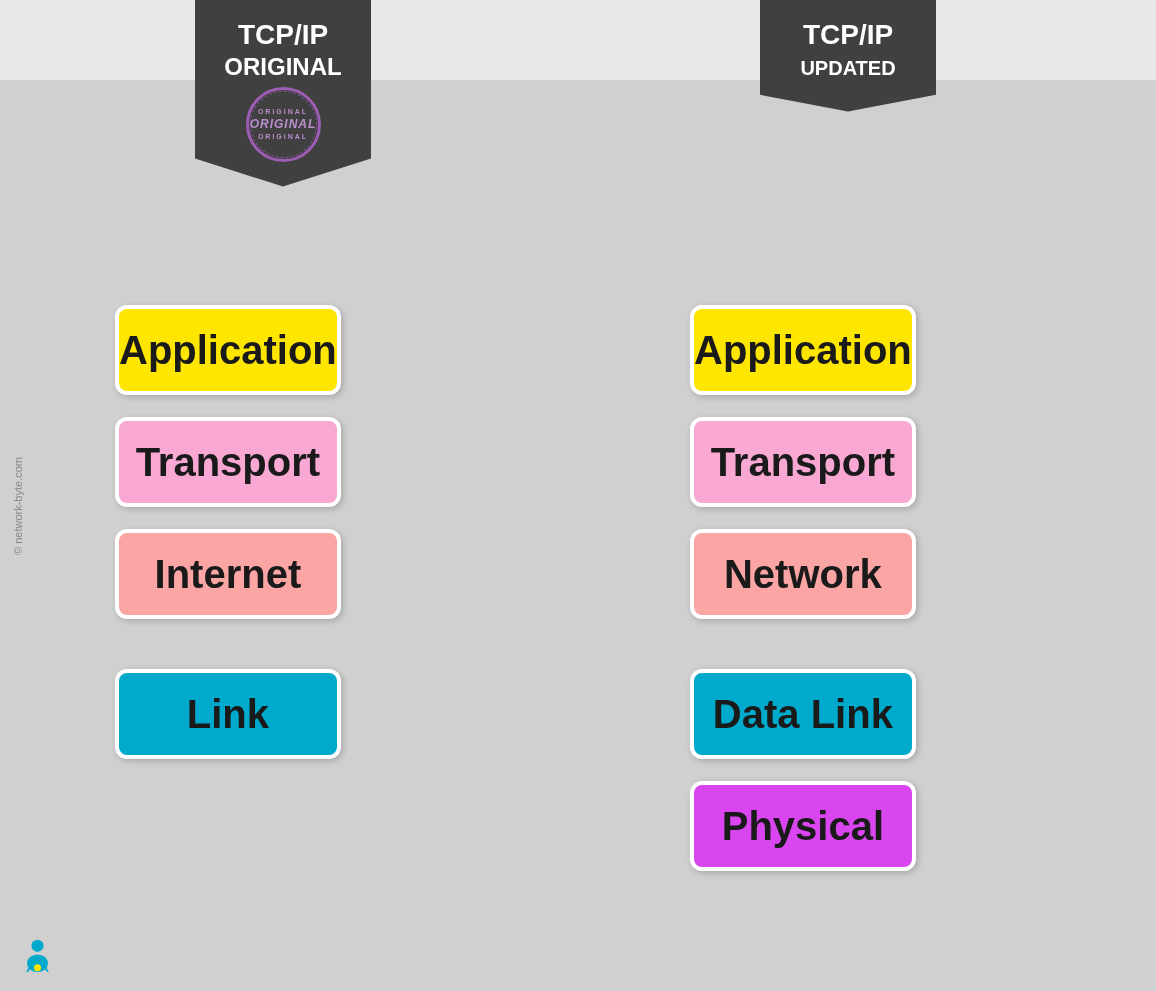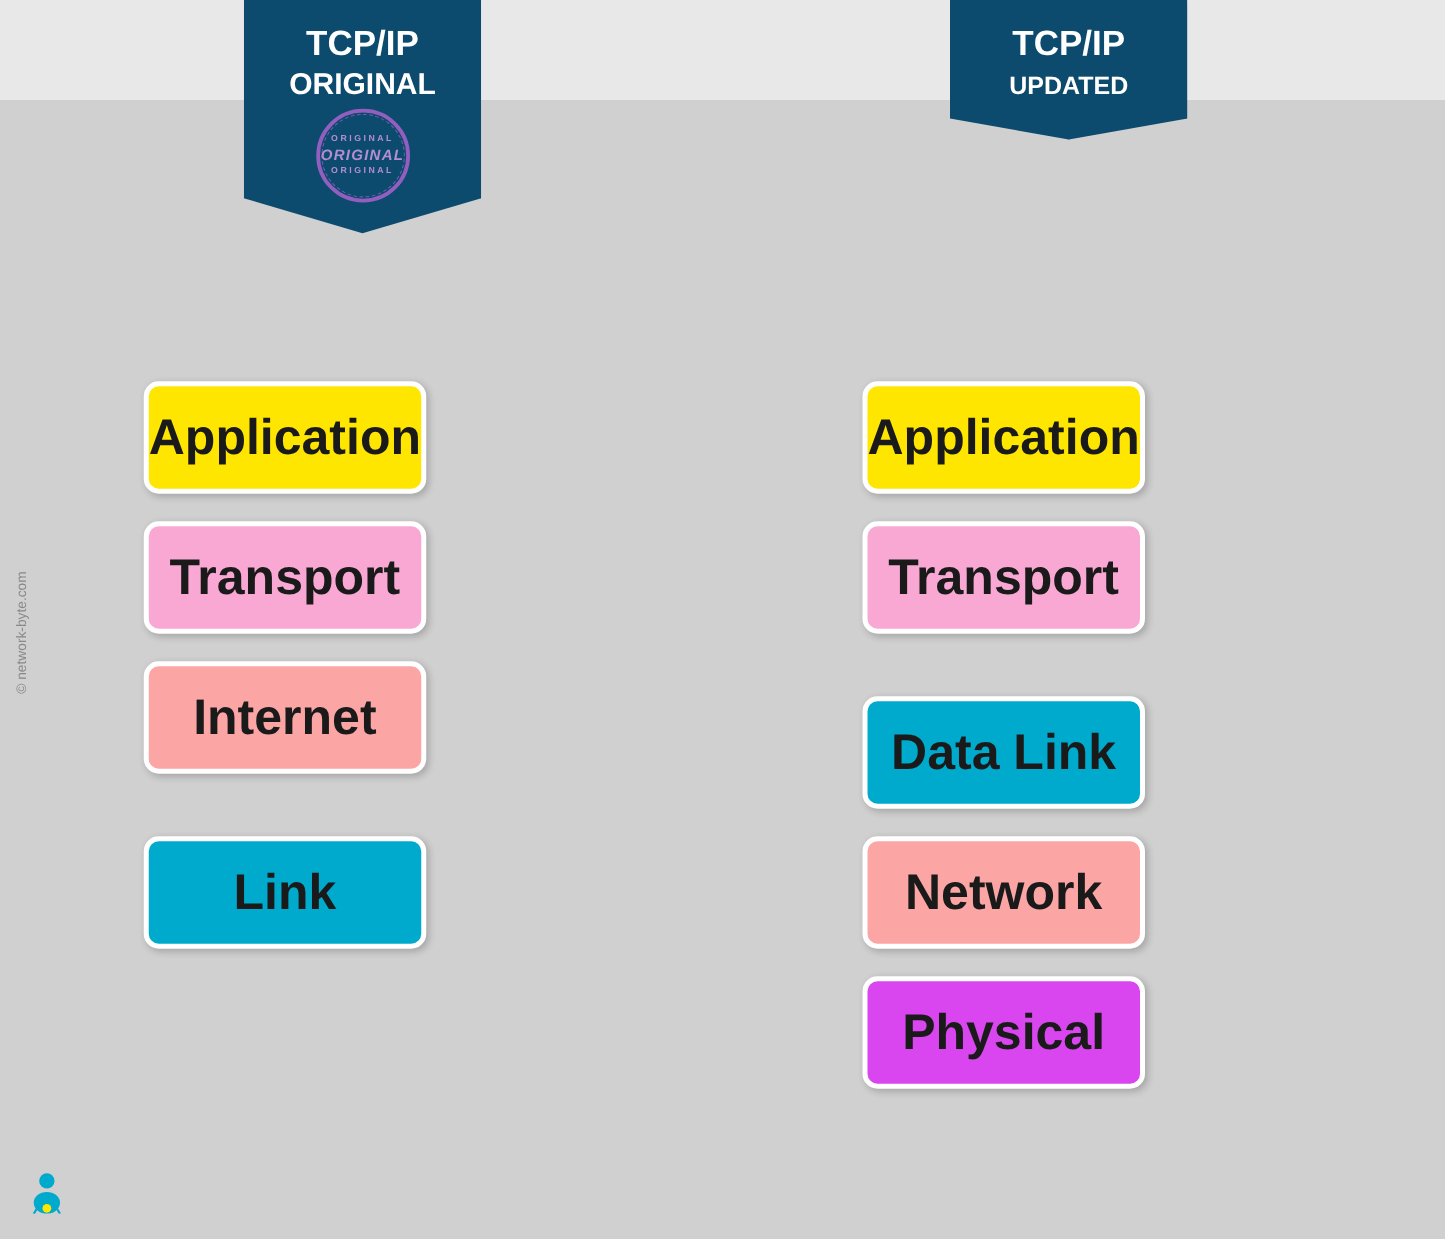--- a/index.html
+++ b/index.html
@@ -38,22 +38,22 @@
     
     .ribbon-container {
       position: absolute;
       top: 0;
       display: flex;
       flex-direction: column;
       align-items: center;
     }
 
     .ribbon {
-      width: 190px;
-      background: #0c4a6e;
+      width: 176px;
+      background: #404040;
       color: white;
       text-align: center;
       padding: 20px 15px 25px 15px;
       position: relative;
       clip-path: polygon(0 0, 100% 0, 100% 85%, 50% 100%, 0 85%);
       box-shadow: 3px 3px 8px rgba(0,0,0,0.3);
     }
 
     .ribbon-title {
       font-size: 28px;
@@ -216,25 +216,25 @@
   </div>
 </div>
 
 <div style="position:absolute; top:305px; left:690px; display:flex; flex-direction:column; gap:22px;">
   <div class="layer-box yellow">
     <span class="layer-box-label">Application</span>
   </div>
   <div class="layer-box red">
     <span class="layer-box-label">Transport</span>
   </div>
+  <div class="layer-box green">
+    <span class="layer-box-label">Network</span>
+  </div>
   <div class="layer-box teal">
     <span class="layer-box-label">Data Link</span>
-  </div>
-  <div class="layer-box green">
-    <span class="layer-box-label">Network</span>
   </div>
   <div class="layer-box pink">
     <span class="layer-box-label">Physical</span>
   </div>
 </div>
 
 <div class="bottom-icon">
   <svg class="person-icon" viewBox="0 0 40 40" xmlns="http://www.w3.org/2000/svg">
     <circle cx="20" cy="10" r="7" fill="#00AACC"></circle>
     <ellipse cx="20" cy="30" rx="12" ry="10" fill="#00AACC"></ellipse>

